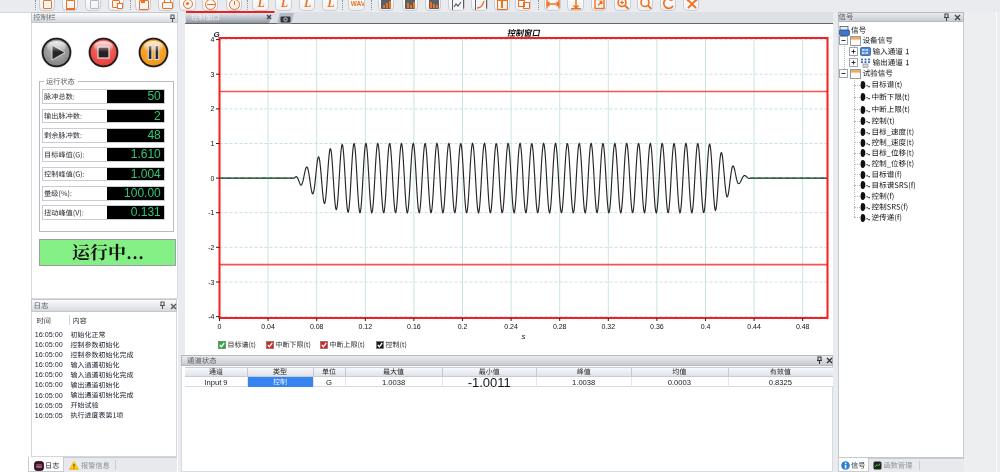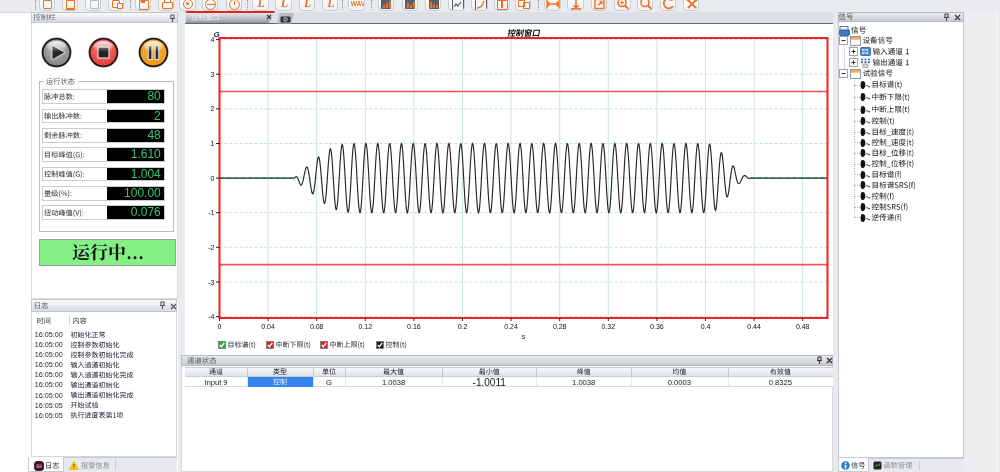--- a/index.html
+++ b/index.html
@@ -199,39 +199,39 @@
     <circle cx="16.5" cy="16.5" r="14.8" fill="#1a1a1a"></circle>
     <circle cx="16.5" cy="16.5" r="13" fill="url(#rg153.5)"></circle>
     <rect x="11.3" y="9.5" width="3.6" height="14" fill="#2b2b2b" stroke="#d8dde2" stroke-width="1"></rect>
     <rect x="18.1" y="9.5" width="3.6" height="14" fill="#2b2b2b" stroke="#d8dde2" stroke-width="1"></rect>
     <ellipse cx="16.5" cy="10.5" rx="9.5" ry="5.5" fill="url(#gl153.5)"></ellipse>
   </svg>
 <div style="position:absolute;left:39px;top:81px;width:135px;height:151px;border:1px solid #b8bcc0;box-sizing:border-box;"></div>
 <div style="position:absolute;left:44px;top:77.5px;width:34px;height:8px;background:#fff;"></div>
 <div style="position:absolute;left:41.5px;top:89.3px;width:123px;height:14.8px;background:#fff;border:1px solid #c9ccd0;box-sizing:border-box;"></div>
 <div style="position:absolute;left:107.3px;top:90.3px;width:57px;height:12.8px;background:#000;"></div>
-<div class="lat" style="left:107.3px;top:90.3px;width:53.5px;height:12.8px;font-size:12px;line-height:13px;color:#30c878;text-align:right">80</div>
+<div class="lat" style="left:107.3px;top:90.3px;width:53.5px;height:12.8px;font-size:12px;line-height:13px;color:#30c878;text-align:right">50</div>
 <div style="position:absolute;left:41.5px;top:108.7px;width:123px;height:14.8px;background:#fff;border:1px solid #c9ccd0;box-sizing:border-box;"></div>
 <div style="position:absolute;left:107.3px;top:109.7px;width:57px;height:12.8px;background:#000;"></div>
 <div class="lat" style="left:107.3px;top:109.7px;width:53.5px;height:12.8px;font-size:12px;line-height:13px;color:#30c878;text-align:right">2</div>
 <div style="position:absolute;left:41.5px;top:128.0px;width:123px;height:14.8px;background:#fff;border:1px solid #c9ccd0;box-sizing:border-box;"></div>
 <div style="position:absolute;left:107.3px;top:129.0px;width:57px;height:12.8px;background:#000;"></div>
 <div class="lat" style="left:107.3px;top:129.0px;width:53.5px;height:16px;font-size:12px;line-height:13px;color:#30c878;text-align:right">48</div>
 <div style="position:absolute;left:41.5px;top:147.3px;width:123px;height:14.8px;background:#fff;border:1px solid #c9ccd0;box-sizing:border-box;"></div>
 <div style="position:absolute;left:107.3px;top:148.3px;width:57px;height:12.8px;background:#000;"></div>
 <div class="lat" style="left:107.3px;top:148.3px;width:53.5px;height:12.8px;font-size:12px;line-height:13px;color:#30c878;text-align:right">1.610</div>
 <div style="position:absolute;left:41.5px;top:166.7px;width:123px;height:14.8px;background:#fff;border:1px solid #c9ccd0;box-sizing:border-box;"></div>
 <div style="position:absolute;left:107.3px;top:167.7px;width:57px;height:12.8px;background:#000;"></div>
 <div class="lat" style="left:107.3px;top:167.7px;width:53.5px;height:14px;font-size:12px;line-height:13px;color:#30c878;text-align:right">1.004</div>
 <div style="position:absolute;left:41.5px;top:186.1px;width:123px;height:14.8px;background:#fff;border:1px solid #c9ccd0;box-sizing:border-box;"></div>
 <div style="position:absolute;left:107.3px;top:187.1px;width:57px;height:12.8px;background:#000;"></div>
 <div class="lat" style="left:107.3px;top:187.1px;width:53.5px;height:12.8px;font-size:12px;line-height:13px;color:#30c878;text-align:right">100.00</div>
 <div style="position:absolute;left:41.5px;top:205.4px;width:123px;height:14.8px;background:#fff;border:1px solid #c9ccd0;box-sizing:border-box;"></div>
 <div style="position:absolute;left:107.3px;top:206.4px;width:57px;height:12.8px;background:#000;"></div>
-<div class="lat" style="left:107.3px;top:206.4px;width:53.5px;height:12.8px;font-size:12px;line-height:13px;color:#30c878;text-align:right">0.076</div>
+<div class="lat" style="left:107.3px;top:206.4px;width:53.5px;height:12.8px;font-size:12px;line-height:13px;color:#30c878;text-align:right">0.131</div>
 <div style="position:absolute;left:39px;top:239px;width:137px;height:27px;background:#84ef84;border:1px solid #9aa0a6;box-sizing:border-box;"></div>
 <div style="position:absolute;left:31px;top:299px;width:146px;height:13px;background:linear-gradient(#fafbfc,#d7dade);border:1px solid #c3c7cc;box-sizing:border-box;"></div>
 <svg class="lat" style="left:159px;top:301px" width="8" height="9">
     <path d="M2,1 h3 v3.5 h-3 z M1,4.5 h5 M3.5,4.5 v3.5" stroke="#555" stroke-width="1.1" fill="none"></path>
   </svg>
 <svg class="lat" style="left:169.5px;top:302.5px" width="7" height="7">
     <path d="M1,1 L6,6 M6,1 L1,6" stroke="#555" stroke-width="1.3" fill="none"></path>
   </svg>
 <div style="position:absolute;left:31px;top:312px;width:146px;height:145px;background:#fff;border:1px solid #d4d7db;border-top:none;box-sizing:border-box;"></div>
 <div style="position:absolute;left:68.5px;top:315px;width:1px;height:10px;background:#d0d3d7;"></div>
@@ -386,21 +386,21 @@
 <div style="position:absolute;left:313.0px;top:377px;width:1px;height:9.5px;background:#e2e5e9;"></div>
 <div style="position:absolute;left:345.0px;top:377px;width:1px;height:9.5px;background:#e2e5e9;"></div>
 <div style="position:absolute;left:442.0px;top:377px;width:1px;height:9.5px;background:#e2e5e9;"></div>
 <div style="position:absolute;left:536.4px;top:377px;width:1px;height:9.5px;background:#e2e5e9;"></div>
 <div style="position:absolute;left:631.0px;top:377px;width:1px;height:9.5px;background:#e2e5e9;"></div>
 <div style="position:absolute;left:727.8px;top:377px;width:1px;height:9.5px;background:#e2e5e9;"></div>
 <div style="position:absolute;left:247.5px;top:377px;width:65px;height:9.7px;background:#3584f0;"></div>
 <div class="lat" style="left:185.0px;top:377.6px;width:62.0px;text-align:center;font-size:7.6px;line-height:9px;color:#16181c">Input 9</div>
 <div class="lat" style="left:313.0px;top:377.6px;width:32.0px;text-align:center;font-size:7.6px;line-height:9px;color:#16181c">G</div>
 <div class="lat" style="left:345.0px;top:377.6px;width:97.0px;text-align:center;font-size:7.6px;line-height:9px;color:#16181c">1.0038</div>
-<div class="lat" style="left:442.0px;top:377.6px;width:94.4px;text-align:center;font-size:10px;line-height:9px;color:#16181c">-1.0011</div>
+<div class="lat" style="left:442.0px;top:377.6px;width:94.4px;text-align:center;font-size:13px;line-height:9px;color:#16181c">-1.0011</div>
 <div class="lat" style="left:536.4px;top:377.6px;width:94.6px;text-align:center;font-size:7.6px;line-height:9px;color:#16181c">1.0038</div>
 <div class="lat" style="left:631.0px;top:377.6px;width:96.8px;text-align:center;font-size:7.6px;line-height:9px;color:#16181c">0.0003</div>
 <div class="lat" style="left:727.8px;top:377.6px;width:105.2px;text-align:center;font-size:7.6px;line-height:9px;color:#16181c">0.8325</div>
 <div style="position:absolute;left:838px;top:11.5px;width:126px;height:10.5px;background:linear-gradient(#e9ecef,#c9cdd2);border:1px solid #b6bac0;box-sizing:border-box;"></div>
 <svg class="lat" style="left:943px;top:13px" width="8" height="9">
     <path d="M2,1 h3 v3.5 h-3 z M1,4.5 h5 M3.5,4.5 v3.5" stroke="#444" stroke-width="1.1" fill="none"></path>
   </svg>
 <svg class="lat" style="left:953.5px;top:14.3px" width="7" height="7">
     <path d="M1,1 L6,6 M6,1 L1,6" stroke="#444" stroke-width="1.3" fill="none"></path>
   </svg>

